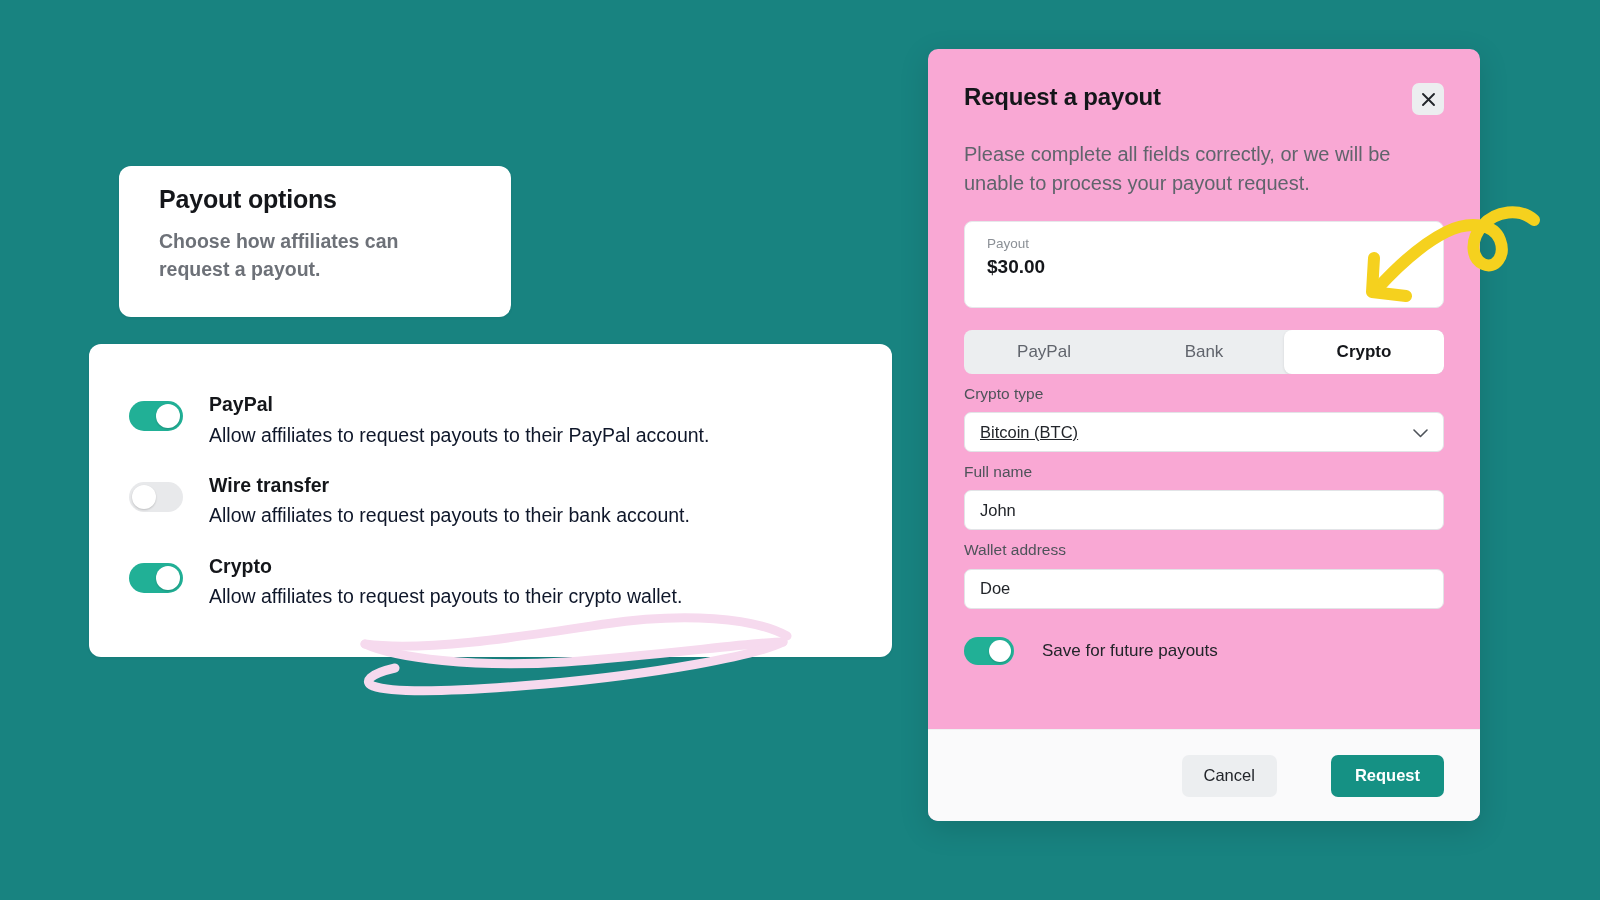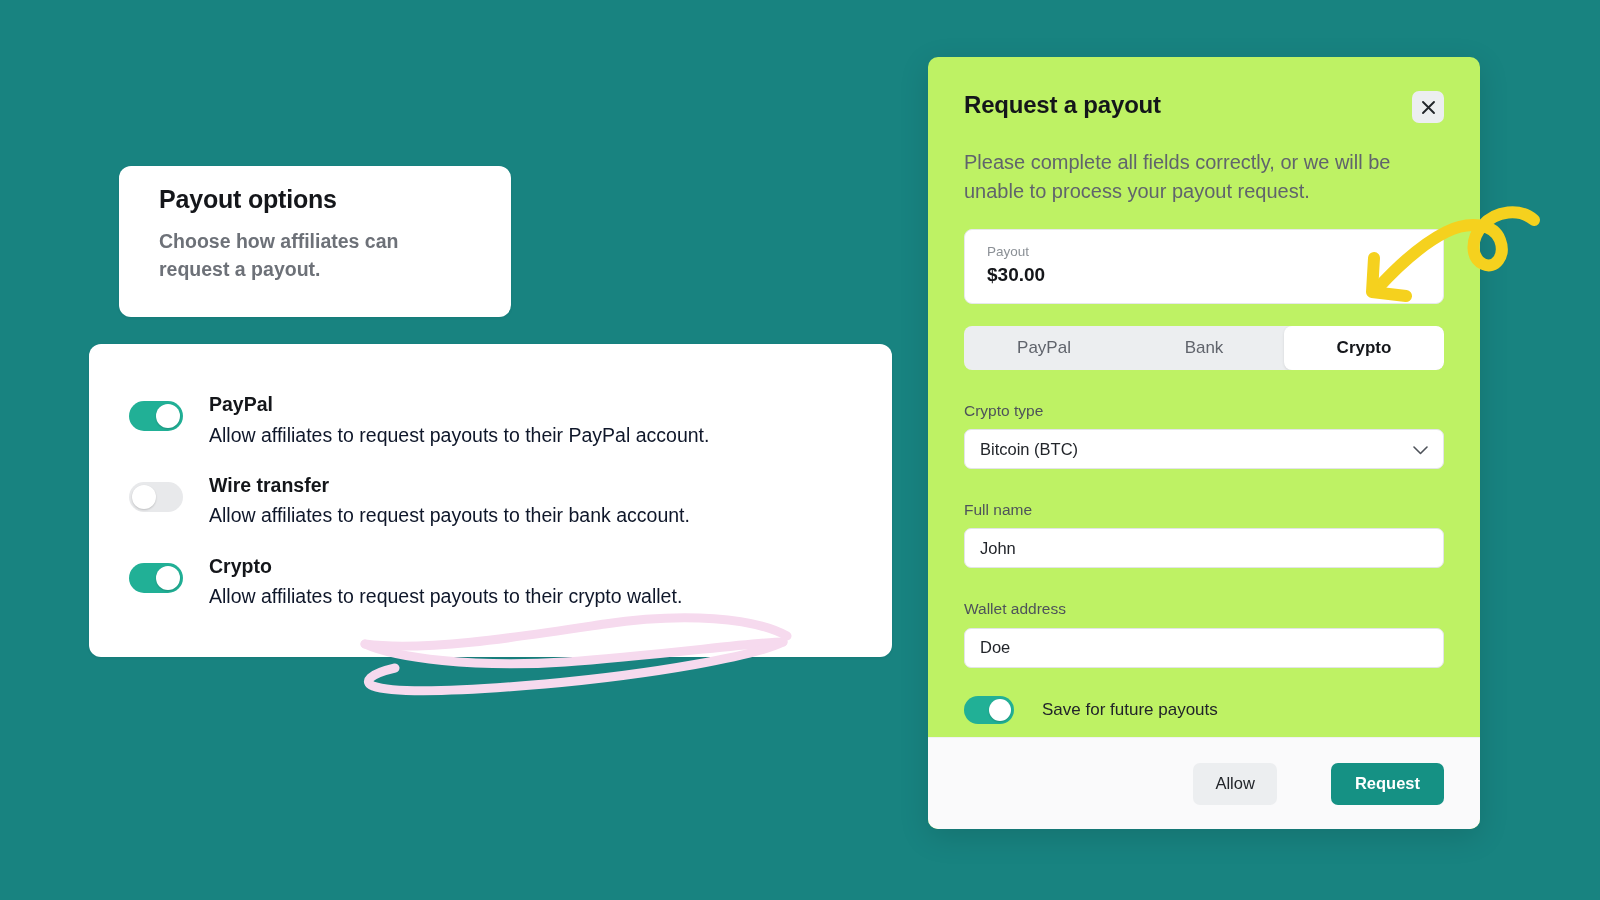--- a/index.html
+++ b/index.html
@@ -92,23 +92,23 @@
   .opt-desc {
     margin-top: 4px;
     font-size: 19.5px;
     color: #0f172a;
     line-height: 1.35;
   }
 
   
   .modal {
     position: absolute;
-    left: 928px; top: 57px;
+    left: 928px; top: 49px;
     width: 552px; height: 772px;
-    background: #bef264;
+    background: #f9a8d4;
     border-radius: 10px;
     box-shadow: 0 8px 30px rgba(0,0,0,0.13);
     overflow: hidden;
     display: flex;
     flex-direction: column;
   }
   .modal-body {
     flex: 1 1 auto;
     padding: 33px 36px 0 36px;
     position: relative;
@@ -143,21 +143,21 @@
     color: #60646c;
     line-height: 1.47;
     max-width: 440px;
   }
 
   
   .payout-box {
     margin-top: 22px;
     border: 1px solid #e6e8ea;
     border-radius: 8px;
-    padding: 13px 22px 16px 22px;
+    padding: 13px 22px 28px 22px;
     background: #fff;
   }
   .payout-box .pb-label {
     font-size: 13.5px;
     color: #8b9096;
     line-height: 1.3;
   }
   .payout-box .pb-value {
     margin-top: 3px;
     font-size: 19px;
@@ -189,21 +189,21 @@
   }
   .tab.active {
     background: #ffffff;
     color: #14161a;
     font-weight: 700;
     border-radius: 8px;
     box-shadow: 0 1px 3px rgba(0,0,0,0.10);
   }
 
   
-  .field { margin-top: 31px; }
+  .field { margin-top: 10px; }
   .field-label {
     font-size: 15.5px;
     color: #4e535a;
     margin-bottom: 8px;
     line-height: 1.3;
   }
   .field-control {
     height: 40px;
     border: 1px solid #e2e4e7;
     border-radius: 7px;
@@ -212,20 +212,21 @@
     align-items: center;
     padding: 0 15px;
     font-size: 16.5px;
     color: #22252a;
     width: 100%;
     font-family: inherit;
   }
   .field-control.select {
     justify-content: space-between;
     cursor: pointer;
+    text-decoration: underline;
   }
   .chev { flex: 0 0 auto; display: block; }
 
   .save-row {
     margin-top: 28px;
     display: flex;
     align-items: center;
     gap: 28px;
   }
   .save-row .toggle { margin-top: 0; width: 50px; height: 28px; border-radius: 14px; }
@@ -376,21 +377,21 @@
       <div class="save-row">
         <div class="toggle on">
           <div class="knob"></div>
         </div>
         <div class="save-label">Save for future payouts</div>
       </div>
 
     </div>
 
     <div class="modal-footer">
-      <button class="btn btn-cancel">Allow</button>
+      <button class="btn btn-cancel">Cancel</button>
       <button class="btn btn-primary">Request</button>
     </div>
   </div>
 
   <div class="annot annot-yellow">
     <svg width="200" height="125" viewBox="0 0 200 125" aria-hidden="true">
       <g fill="none" stroke="#F5D11E" stroke-width="12" stroke-linecap="round" stroke-linejoin="round">
 
         <path d="M184 24
                  C 170 12, 146 14, 132 30

